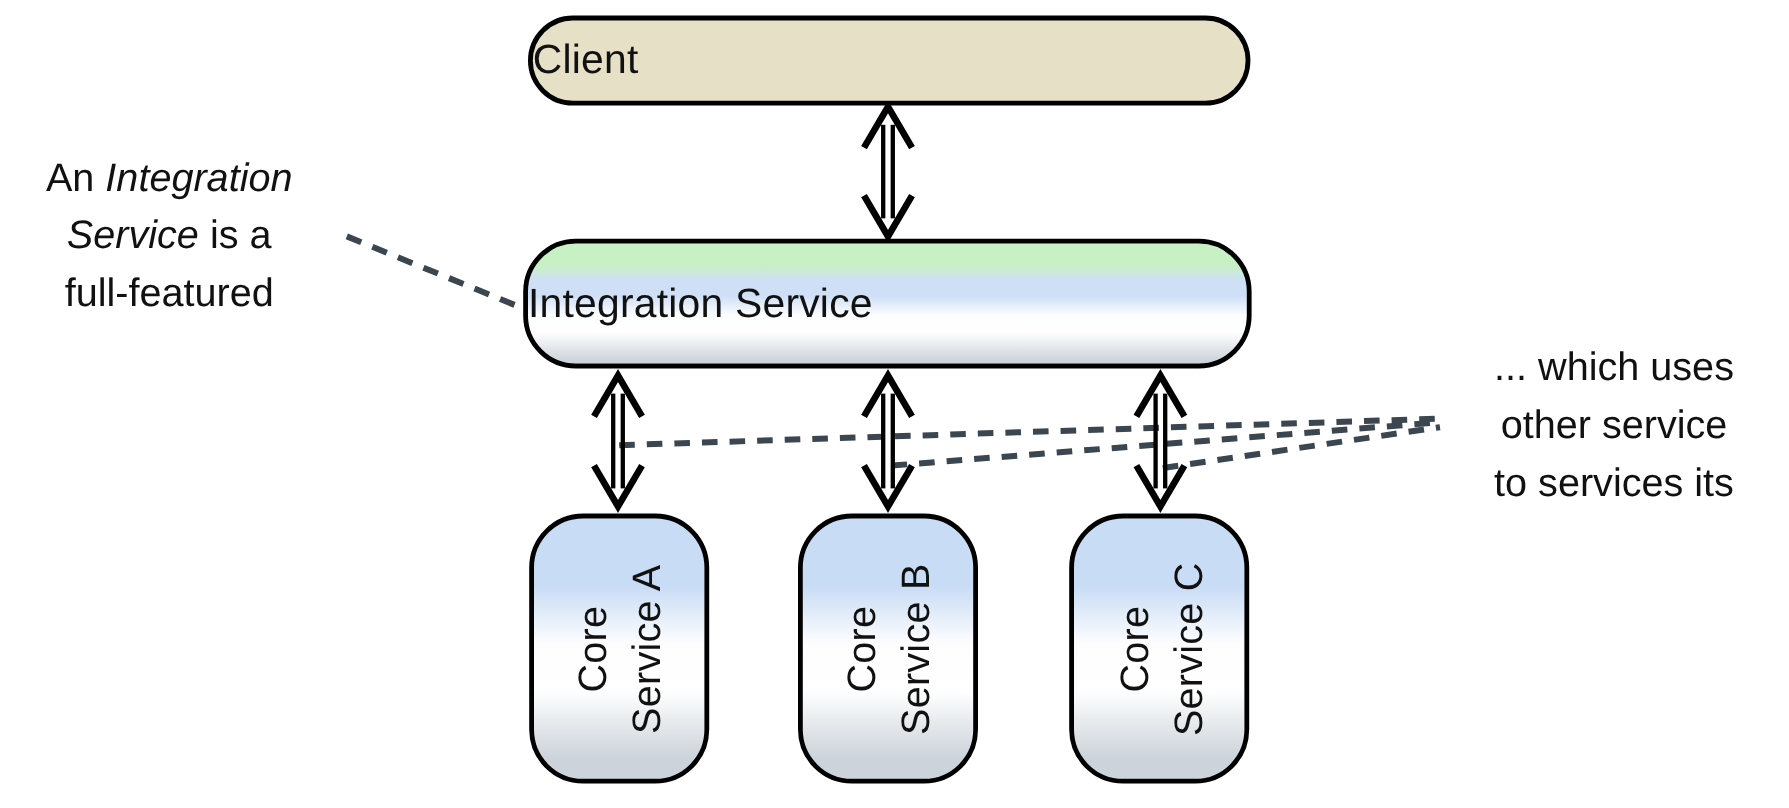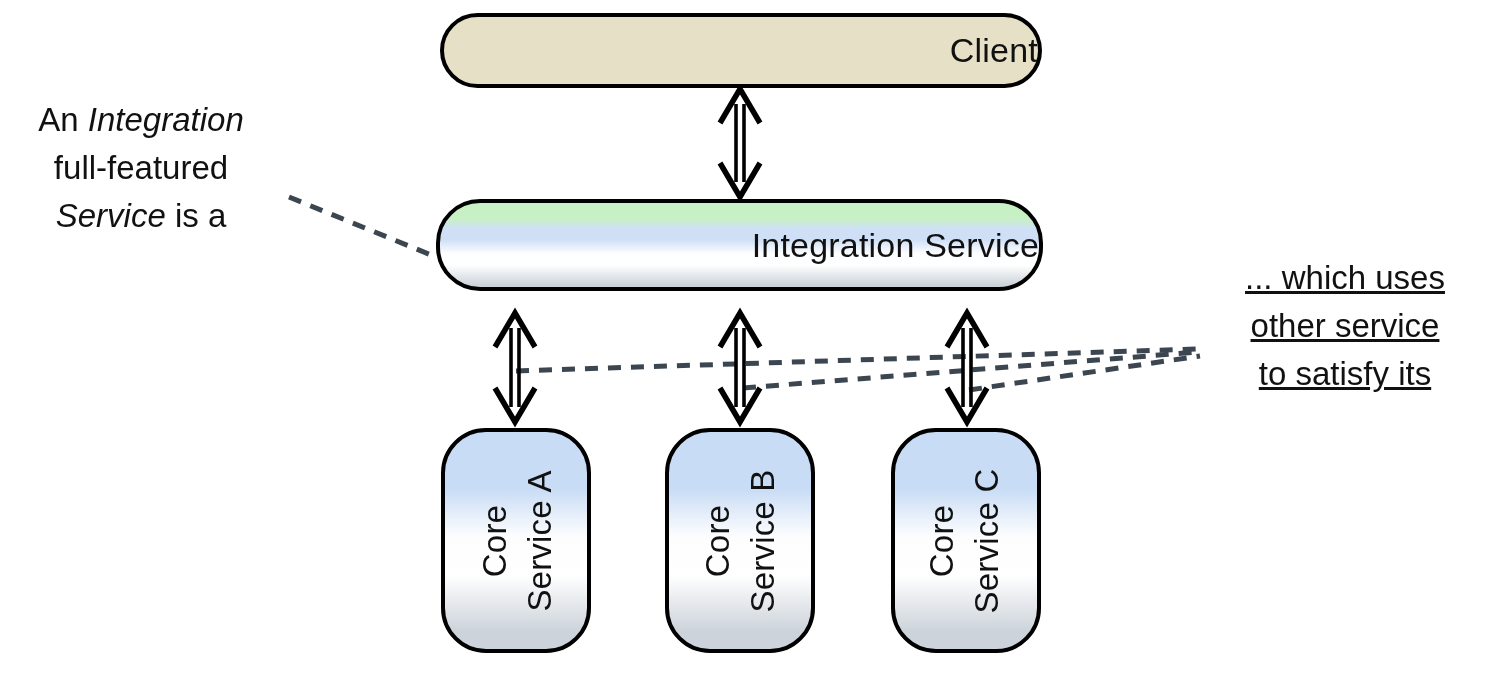--- a/index.html
+++ b/index.html
@@ -15,31 +15,31 @@
     background:var(--bg); color:var(--text);
   }
   .stage{
     position:relative; width:1491px; height:673px;
     background:var(--bg); overflow:hidden;
   }
   .layer{position:absolute; inset:0; width:1491px; height:673px;}
   .node{
     position:absolute; box-sizing:border-box;
     border:4px solid var(--border);
-    display:flex; align-items:center; justify-content:flex-end;
+    display:flex; align-items:center; justify-content:flex-start;
     font-size:34px; line-height:1.2; color:var(--text);
     letter-spacing:0.2px;
   }
   .client{
     left:440px; top:13px; width:602px; height:75px;
     border-radius:38px; background:var(--client-fill);
     border-width:4.5px;
   }
   .integration{
-    left:436px; top:199px; width:607px; height:92px;
+    left:436px; top:199px; width:607px; height:108px;
     border-radius:44px; border-width:4.5px;
     background:linear-gradient(180deg,
       var(--is-green) 0%, var(--is-green) 18%,
       var(--is-blue) 31%, var(--is-blue) 44%,
       #fdfeff 60%, #ffffff 74%,
       var(--is-gray) 98%);
   }
   .core{
     top:428px; width:150px; height:225px;
     border-radius:45px; border-width:4.5px;
@@ -49,24 +49,24 @@
       var(--core-gray) 92%);
   }
   .core-a{left:441px;} .core-b{left:665px;} .core-c{left:891px;}
   .vert{
     transform:rotate(-90deg);
     text-align:center; white-space:nowrap;
     font-size:33px; line-height:45px;
   }
   .ann{
     position:absolute; text-align:center;
-    font-size:33px; line-height:48px; color:var(--text);
+    font-size:33px; line-height:48px; color:var(--text);margin-top:28px;
   }
   .ann-left{left:0px; top:96px; width:282px;}
-  .ann-right{left:1202px; top:254px; width:286px;text-decoration:underline;}
+  .ann-right{left:1202px; top:254px; width:286px;}
   .ann i{font-style:italic;}
   svg .chev{fill:none; stroke:var(--arrow); stroke-width:5.5; stroke-linejoin:miter;}
   svg .shaft{stroke:var(--arrow); stroke-width:3.6;}
   svg .leader{stroke:var(--dash); stroke-width:5; stroke-dasharray:13 10; fill:none;}
 </style>
 </head>
 <body>
 
 <div class="stage">
 
@@ -131,23 +131,23 @@
 
   <div class="node core core-c">
     <div class="vert">
       <div>Core</div>
       <div>Service C</div>
     </div>
   </div>
 
   <div class="ann ann-left">
     <div><span>An </span><i>Integration</i></div>
+    <div><i>Service</i><span> is a</span></div>
     <div>full-featured</div>
-    <div><i>Service</i><span> is a</span></div>
   </div>
 
   <div class="ann ann-right">
     <div>... which uses</div>
     <div>other service</div>
-    <div>to satisfy its</div>
+    <div>to services its</div>
   </div>
 
 </div>
 
 </body></html>

